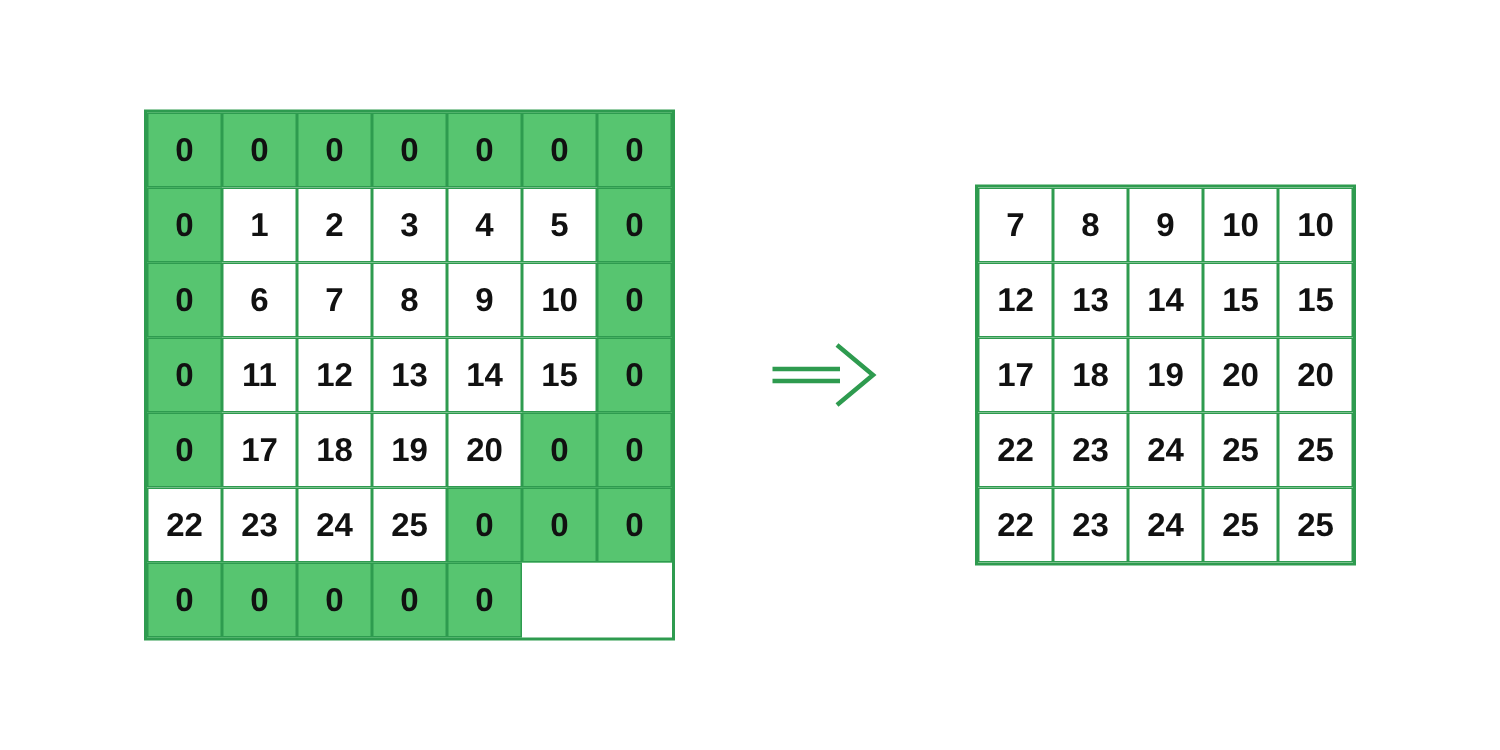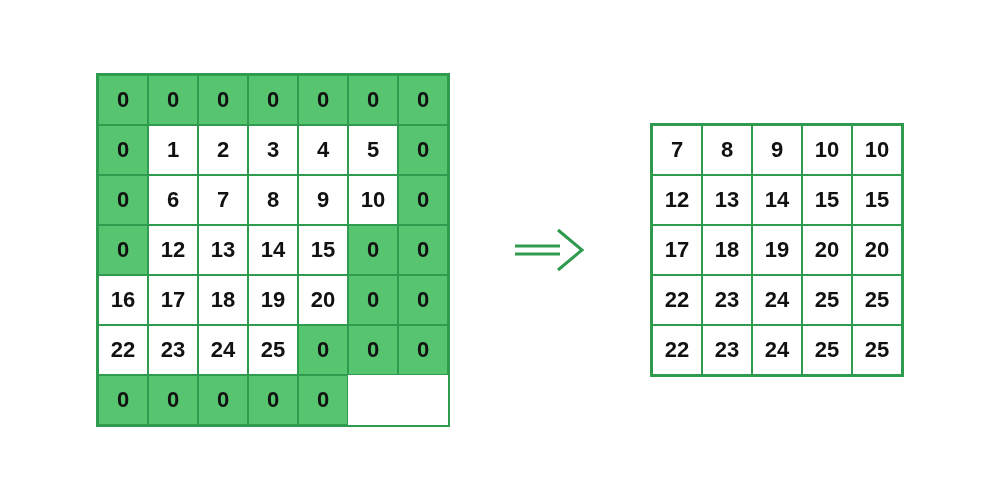--- a/index.html
+++ b/index.html
@@ -67,27 +67,27 @@
     <div class="cell data">5</div>
     <div class="cell pad">0</div>
     <div class="cell pad">0</div>
     <div class="cell data">6</div>
     <div class="cell data">7</div>
     <div class="cell data">8</div>
     <div class="cell data">9</div>
     <div class="cell data">10</div>
     <div class="cell pad">0</div>
     <div class="cell pad">0</div>
+    <div class="cell data">11</div>
     <div class="cell data">12</div>
     <div class="cell data">13</div>
     <div class="cell data">14</div>
     <div class="cell data">15</div>
     <div class="cell pad">0</div>
     <div class="cell pad">0</div>
-    <div class="cell data">16</div>
     <div class="cell data">17</div>
     <div class="cell data">18</div>
     <div class="cell data">19</div>
     <div class="cell data">20</div>
     <div class="cell pad">0</div>
     <div class="cell pad">0</div>
     <div class="cell data">22</div>
     <div class="cell data">23</div>
     <div class="cell data">24</div>
     <div class="cell data">25</div>

